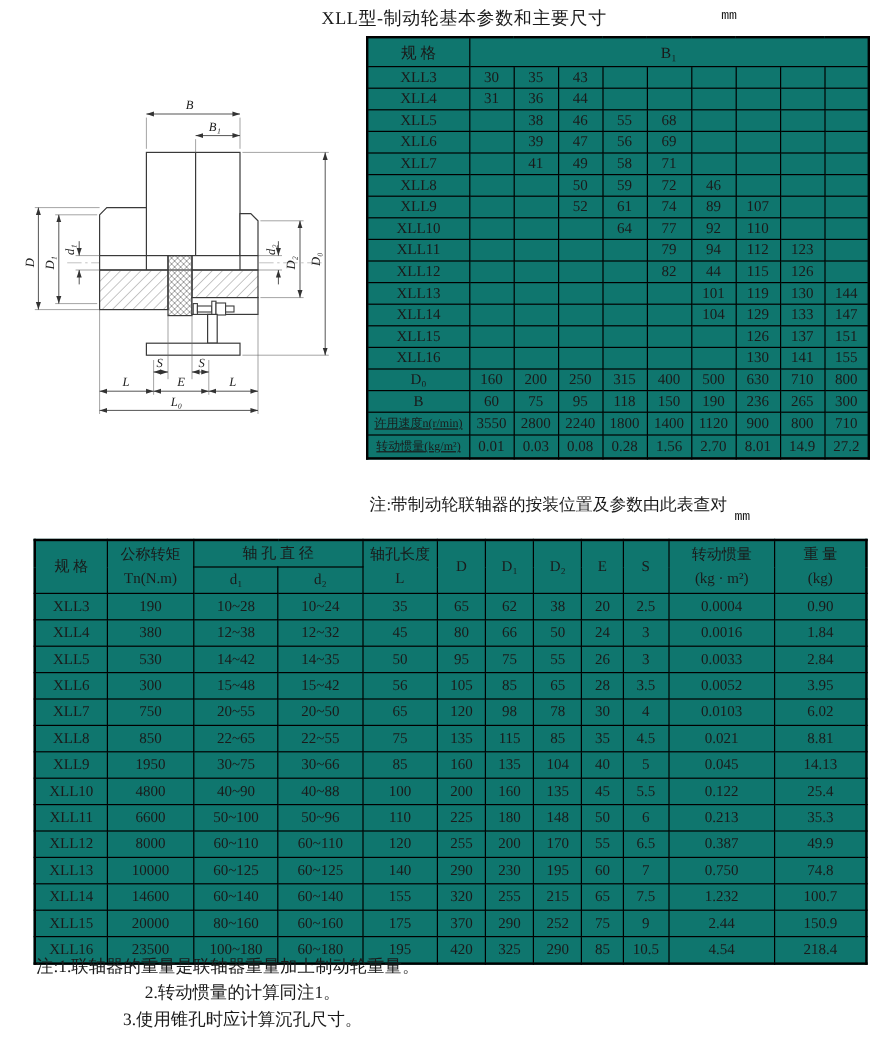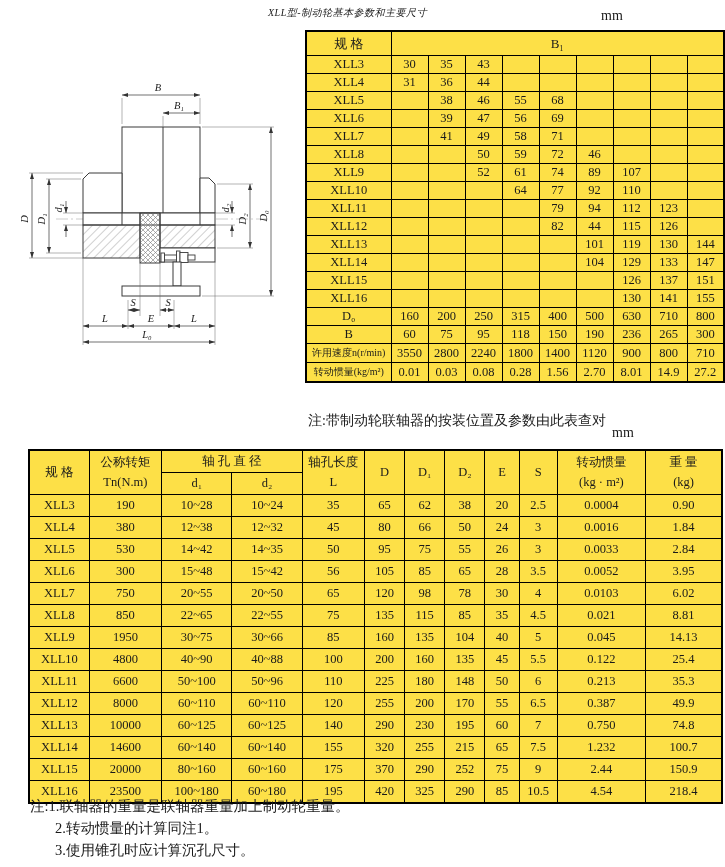--- a/index.html
+++ b/index.html
@@ -2,34 +2,34 @@
 <html><head>
 <meta charset="utf-8">
 <style>
   html,body{margin:0;padding:0;background:#e8e8e8;}
   .page{
     position:relative;width:725px;height:867px;background:#ffffff;
     font-family:"Liberation Serif","DejaVu Serif",serif;color:#1a1a1a;
     margin:0 auto;overflow:hidden;
   }
   .abs{position:absolute;}
-  .doc-title{font-size:10px;letter-spacing:0.5px;white-space:nowrap;font-style:italic;}
-  .unit-label{font-size:14px;}
-
-  table{border-collapse:collapse;table-layout:fixed;background:#fde047;padding-left:32px;}
+  .doc-title{font-size:15px;letter-spacing:0.5px;white-space:nowrap;}
+  .unit-label{font-size:11px;font-family:Liberation Mono, monospace;}
+
+  table{border-collapse:collapse;table-layout:fixed;background:#0f766e;padding-left:32px;}
   table.t1{border:2px solid #000;width:418px;}
   table.t2{border:2px solid #000;width:695px;}
   .t1 th,.t1 td,.t2 th,.t2 td{
     border:1px solid #000;text-align:center;vertical-align:middle;
     padding:0;font-weight:normal;overflow:hidden;white-space:nowrap;
   }
   .t1 th{height:23px;font-size:13px;}
   .t1 td{height:17px;font-size:12.5px;}
   .t1 tr.frow td{height:17px;}
-  .t1 td.flabel-small{font-size:10px;}
+  .t1 td.flabel-small{font-size:10px;text-decoration:underline;}
   .t1 tr.last3 td{height:18px;}
   .t2 th{height:21px;font-size:12.5px;}
   .t2 td{height:21px;font-size:12.5px;}
   .th2line{line-height:1.55;}
   .note-line{font-size:14px;white-space:nowrap;}
   .fnote{font-size:14.5px;line-height:22px;white-space:nowrap;}
   .fnote.indent{padding-left:25px;}
   svg text{font-family:"Liberation Serif","DejaVu Serif",serif;font-style:italic;}
 </style>
 </head>
@@ -624,19 +624,19 @@
           <td>325</td>
           <td>290</td>
           <td>85</td>
           <td>10.5</td>
           <td>4.54</td>
           <td>218.4</td>
         </tr>
       </tbody>
   </table>
 
-  <div class="abs" style="left:30px;top:795px;">
+  <div class="abs" style="left:30px;top:795px;text-align:center;">
     <div class="fnote">注:1.联轴器的重量是联轴器重量加上制动轮重量。</div>
     <div class="fnote indent">2.转动惯量的计算同注1。</div>
     <div class="fnote indent">3.使用锥孔时应计算沉孔尺寸。</div>
   </div>
 
 </div>
 
 </body></html>

